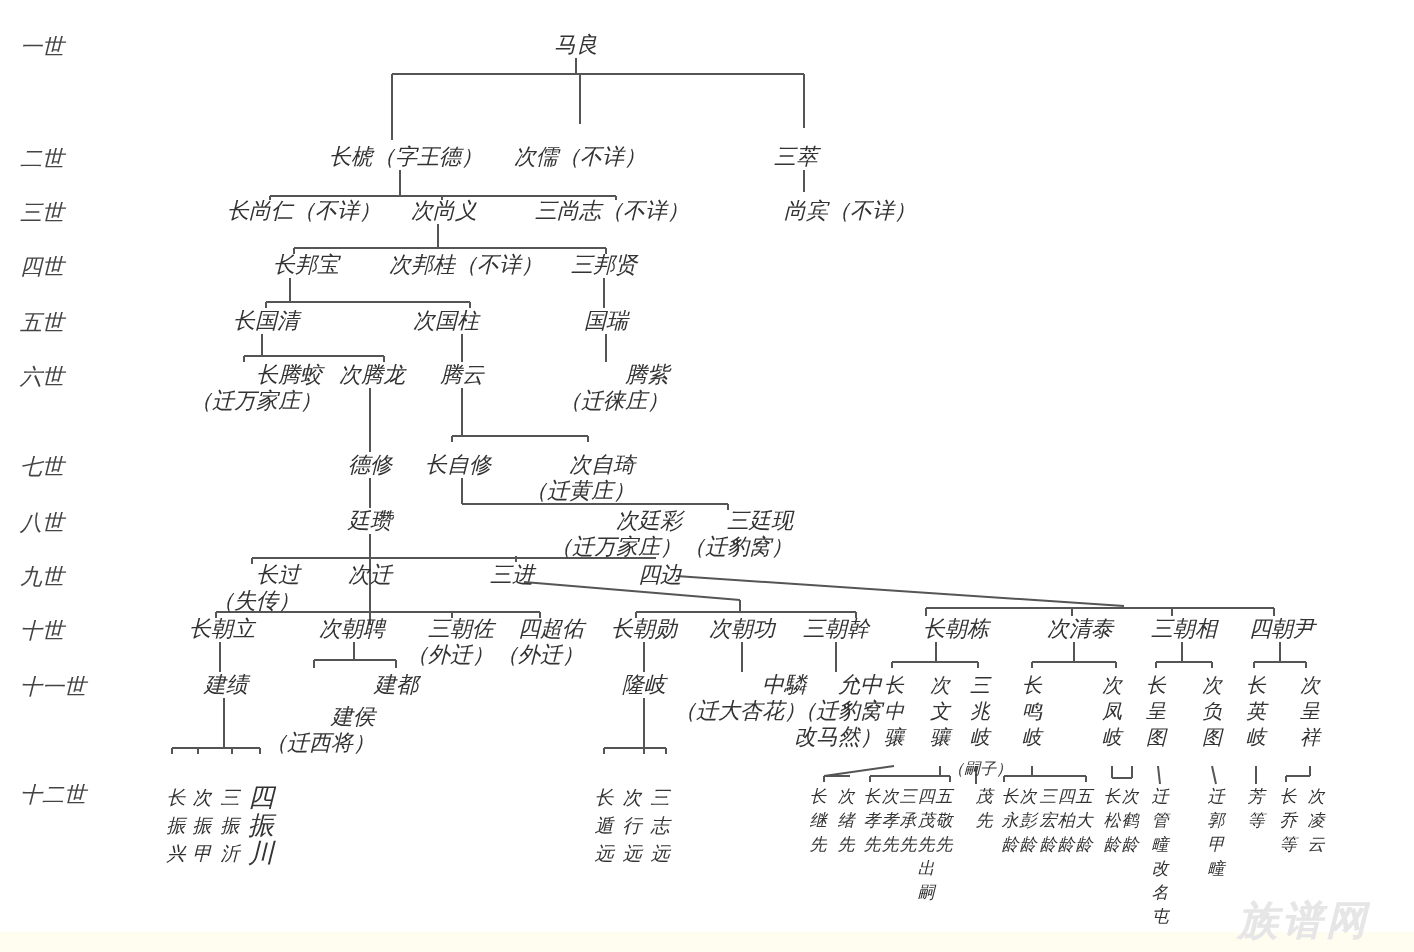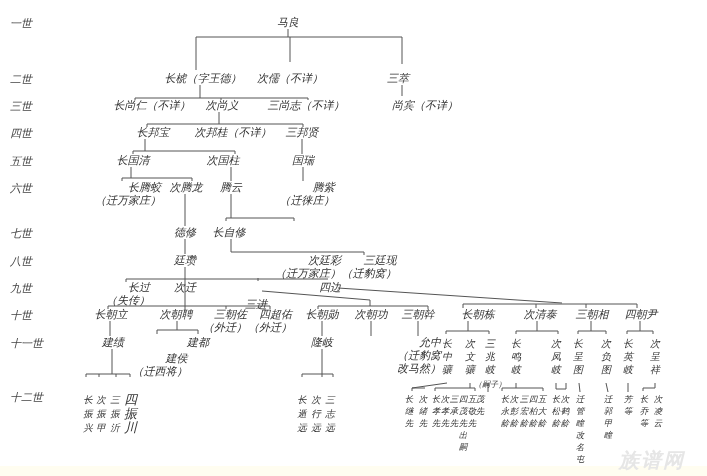--- a/index.html
+++ b/index.html
@@ -194,42 +194,44 @@
   <div class="node" style="left:302px;top:126px"><span>三邦贤</span></div>
   <div class="node" style="left:133px;top:154px"><span>长国清</span></div>
   <div class="node" style="left:223px;top:154px"><span>次国柱</span></div>
   <div class="node" style="left:303px;top:154px"><span>国瑞</span></div>
   <div class="node" style="left:128px;top:181px"><span>长腾蛟</span><span class="sub">（迁万家庄）</span></div>
   <div class="node" style="left:186px;top:181px"><span>次腾龙</span></div>
   <div class="node" style="left:231px;top:181px"><span>腾云</span></div>
   <div class="node" style="left:307px;top:181px"><span>腾紫</span><span class="sub">（迁徕庄）</span></div>
   <div class="node" style="left:185px;top:226px"><span>德修</span></div>
   <div class="node" style="left:229px;top:226px"><span>长自修</span></div>
+  <div class="node" style="left:290px;top:226px"><span>次自琦</span><span class="sub">（迁黄庄）</span></div>
   <div class="node" style="left:185px;top:254px"><span>廷瓒</span></div>
   <div class="node" style="left:369px;top:254px"><span>三廷现</span><span class="sub">（迁豹窝）</span></div>
   <div class="node" style="left:308px;top:254px"><span>次廷彩</span><span class="sub">（迁万家庄）</span></div>
   <div class="node" style="left:128px;top:281px"><span>长过</span><span class="sub">（失传）</span></div>
   <div class="node" style="left:185px;top:281px"><span>次迁</span></div>
-  <div class="node" style="left:256px;top:298px"><span>三进</span></div>
+  <div class="node" style="left:256px;top:281px"><span>三进</span></div>
   <div class="node" style="left:330px;top:281px"><span>四边</span></div>
   <div class="node" style="left:111px;top:308px"><span>长朝立</span></div>
   <div class="node" style="left:176px;top:308px"><span>次朝聘</span></div>
   <div class="node" style="left:225px;top:308px"><span>三朝佐</span><span class="sub">（外迁）</span></div>
   <div class="node" style="left:270px;top:308px"><span>四超佑</span><span class="sub">（外迁）</span></div>
   <div class="node" style="left:322px;top:308px"><span>长朝勋</span></div>
   <div class="node" style="left:371px;top:308px"><span>次朝功</span></div>
   <div class="node" style="left:418px;top:308px"><span>三朝幹</span></div>
   <div class="node" style="left:478px;top:308px"><span>长朝栋</span></div>
   <div class="node" style="left:540px;top:308px"><span>次清泰</span></div>
   <div class="node" style="left:592px;top:308px"><span>三朝相</span></div>
   <div class="node" style="left:641px;top:308px"><span>四朝尹</span></div>
   <div class="node" style="left:113px;top:336px"><span>建绩</span></div>
   <div class="node" style="left:160px;top:352px"><span>建侯</span><span class="sub">（迁西将）</span></div>
   <div class="node" style="left:198px;top:336px"><span>建都</span></div>
   <div class="node" style="left:322px;top:336px"><span>隆岐</span></div>
+  <div class="node" style="left:370px;top:336px"><span>中驎</span><span class="sub">（迁大杏花）</span></div>
   <div class="node" style="left:419px;top:336px"><span>允中</span><span class="sub">（迁豹窝</span><span class="sub">改马然）</span></div>
 
   <div class="vnode" style="left:447px;top:337px">长中骧</div>
   <div class="vnode" style="left:470px;top:337px">次文骧</div>
   <div class="vnode" style="left:490px;top:337px">三兆岐</div>
   <div class="node" style="left:490px;top:378px;font-size:8px">（嗣子）</div>
   <div class="vnode" style="left:516px;top:337px">长鸣岐</div>
   <div class="vnode" style="left:556px;top:337px">次凤岐</div>
   <div class="vnode" style="left:578px;top:337px">长呈图</div>
   <div class="vnode" style="left:606px;top:337px">次负图</div>
@@ -245,21 +247,21 @@
   <div class="vnode" style="left:316px;top:393px;font-size:9.5px;line-height:14px;width:10px">次行远</div>
   <div class="vnode" style="left:330px;top:393px;font-size:9.5px;line-height:14px;width:10px">三志远</div>
 
   <div class="vnode small" style="left:409px;top:393px">长继先</div>
   <div class="vnode small" style="left:423px;top:393px">次绪先</div>
   <div class="vnode small" style="left:436px;top:393px">长孝先</div>
   <div class="vnode small" style="left:445px;top:393px">次孝先</div>
   <div class="vnode small" style="left:454px;top:393px">三承先</div>
   <div class="vnode small" style="left:463px;top:393px">四茂先出嗣</div>
   <div class="vnode small" style="left:472px;top:393px">五敬先</div>
-  <div class="vnode small" style="left:480px;top:393px">茂先</div>
+  <div class="vnode small" style="left:492px;top:393px">茂先</div>
 
   <div class="vnode small" style="left:505px;top:393px">长永龄</div>
   <div class="vnode small" style="left:514px;top:393px">次彭龄</div>
   <div class="vnode small" style="left:524px;top:393px">三宏龄</div>
   <div class="vnode small" style="left:533px;top:393px">四柏龄</div>
   <div class="vnode small" style="left:542px;top:393px">五大龄</div>
 
   <div class="vnode small" style="left:556px;top:393px">长松龄</div>
   <div class="vnode small" style="left:565px;top:393px">次鹤龄</div>
 

